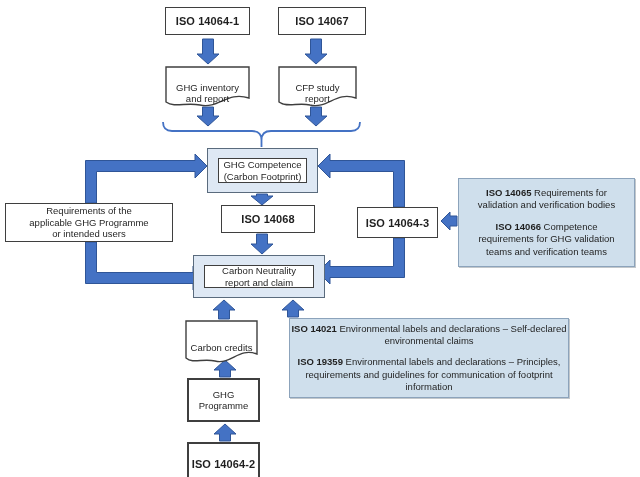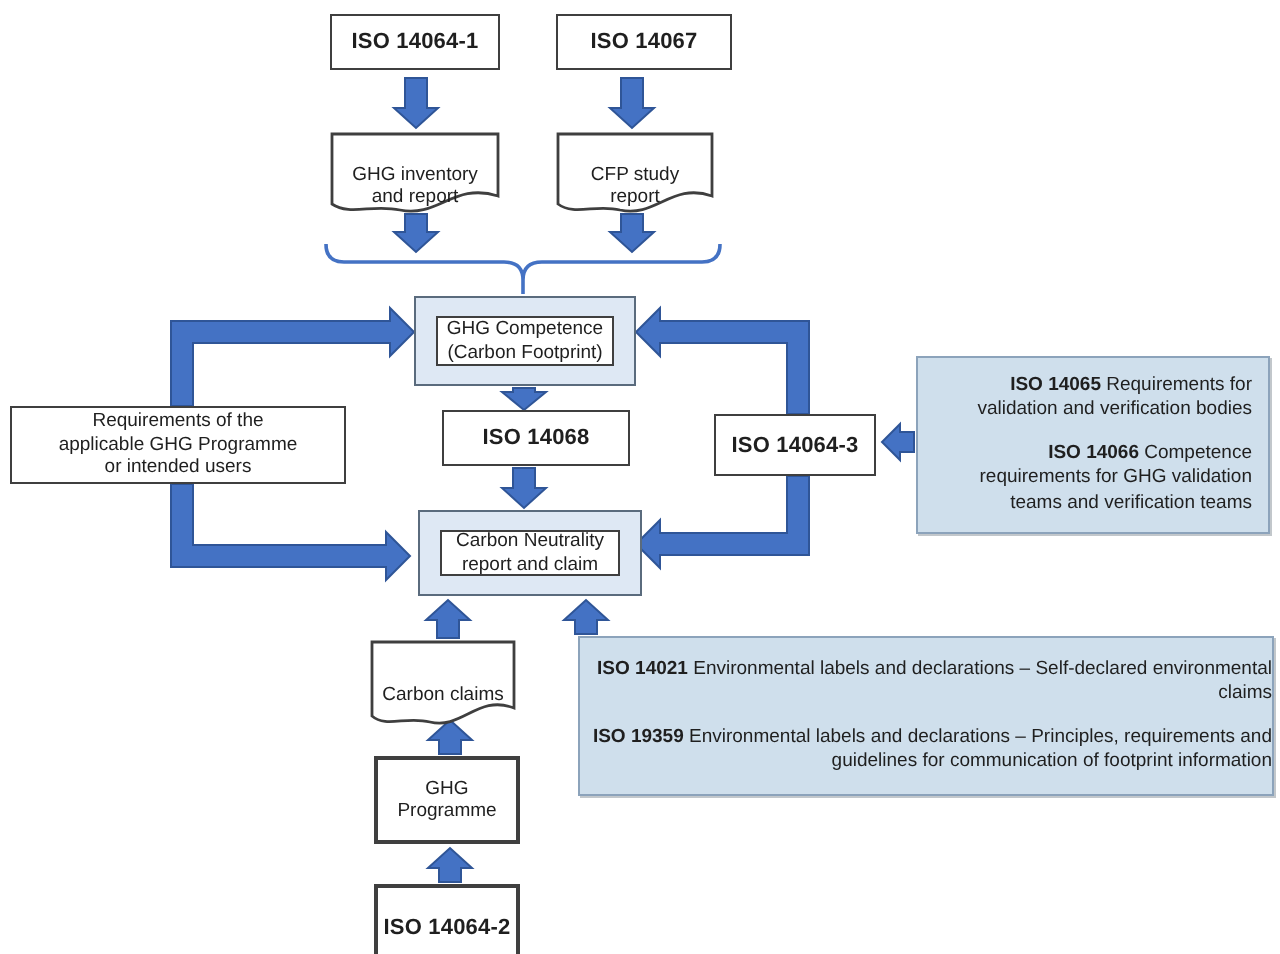--- a/index.html
+++ b/index.html
@@ -26,21 +26,21 @@
   .isolabel{font-weight:bold;font-size:11px;letter-spacing:0.1px;}
   .small{font-size:9.5px;line-height:1.2;}
   .stmt-outer{background:var(--stmt-fill);border:1.5px solid var(--stmt-border);}
   .stmt-inner{position:absolute;left:10px;right:10px;top:9px;bottom:9px;background:#fff;
               border:1.3px solid var(--box-border);display:flex;flex-direction:column;
               align-items:center;justify-content:center;font-size:9.5px;line-height:1.25;}
   .infobox{background:var(--info-fill);border:1.3px solid var(--info-border);
            box-shadow:1px 1px 0 rgba(120,130,140,.45);
            display:flex;flex-direction:column;justify-content:center;gap:9px;
            font-size:9.5px;line-height:1.3;}
-  .infobox p{margin:0;text-align:right;}
+  .infobox p{margin:0;}
   .infobox b{font-weight:bold;}
   .doc{position:absolute;}
   .doc svg{position:absolute;left:0;top:0;}
   .doc-label{position:absolute;left:0;right:0;top:4px;bottom:10px;display:flex;
              align-items:center;justify-content:center;text-align:center;
              font-size:9.5px;line-height:1.2;}
   .doc-label span{display:inline-block;margin-top:16px;}
   .arrow{fill:var(--arrow-fill);stroke:var(--arrow-border);stroke-width:1;}
   .brace{fill:none;stroke:var(--arrow-fill);stroke-width:1.8;}
 </style>
@@ -115,37 +115,37 @@
 
   <div class="node plainbox isolabel" style="left:357px;top:207px;width:81px;height:31px">
     <span>ISO 14064-3</span>
   </div>
 
   <div class="node infobox" style="left:458px;top:178px;width:177px;height:89px;padding:4px 8px">
     <p><b>ISO 14065</b><span> Requirements for validation and verification bodies</span></p>
     <p><b>ISO 14066</b><span> Competence requirements for GHG validation teams and verification teams</span></p>
   </div>
 
-  <div class="node stmt-outer" style="left:209px;top:255px;width:112px;height:43px">
+  <div class="node stmt-outer" style="left:193px;top:255px;width:132px;height:43px">
     <div class="stmt-inner">
       <span>Carbon Neutrality</span>
       <span>report and claim</span>
     </div>
   </div>
 
   <div class="doc" style="left:185px;top:320px;width:73px;height:46px">
     <svg width="73" height="46" viewBox="0 0 73 46">
       <path d="M1,1 H72 V34 C54,27 46,45 30,41 C18,38 8,44 1,38 Z" fill="#fff" stroke="#3F3F3F" stroke-width="1.4"></path>
     </svg>
     <div class="doc-label">
-      <span>Carbon claims</span>
+      <span>Carbon credits</span>
     </div>
   </div>
 
-  <div class="node infobox" style="left:289px;top:318px;width:348px;height:80px;padding:4px 0">
+  <div class="node infobox" style="left:289px;top:318px;width:280px;height:80px;padding:4px 0">
     <p><b>ISO 14021</b><span> Environmental labels and declarations – Self-declared environmental claims</span></p>
     <p><b>ISO 19359</b><span> Environmental labels and declarations – Principles, requirements and guidelines for communication of footprint information</span></p>
   </div>
 
   <div class="node thickbox small" style="left:187px;top:378px;width:73px;height:44px">
     <span style="max-width:52px">GHG Programme</span>
   </div>
 
   <div class="node thickbox isolabel" style="left:187px;top:442px;width:73px;height:44px">
     <span>ISO 14064-2</span>

